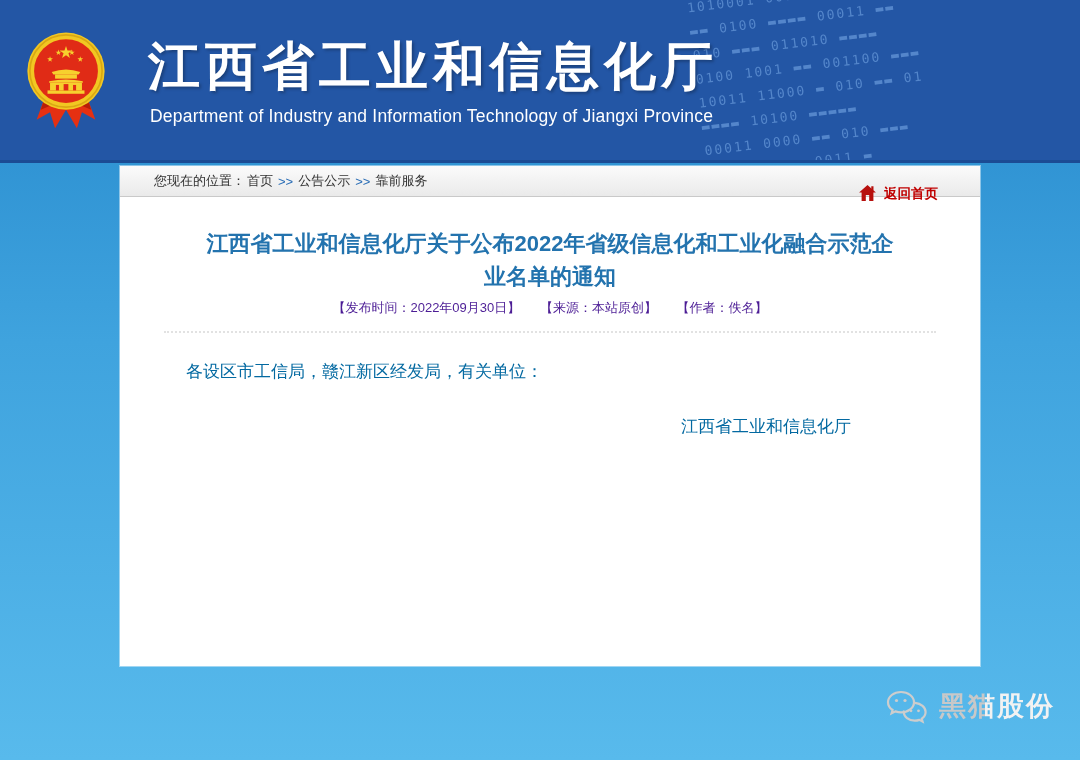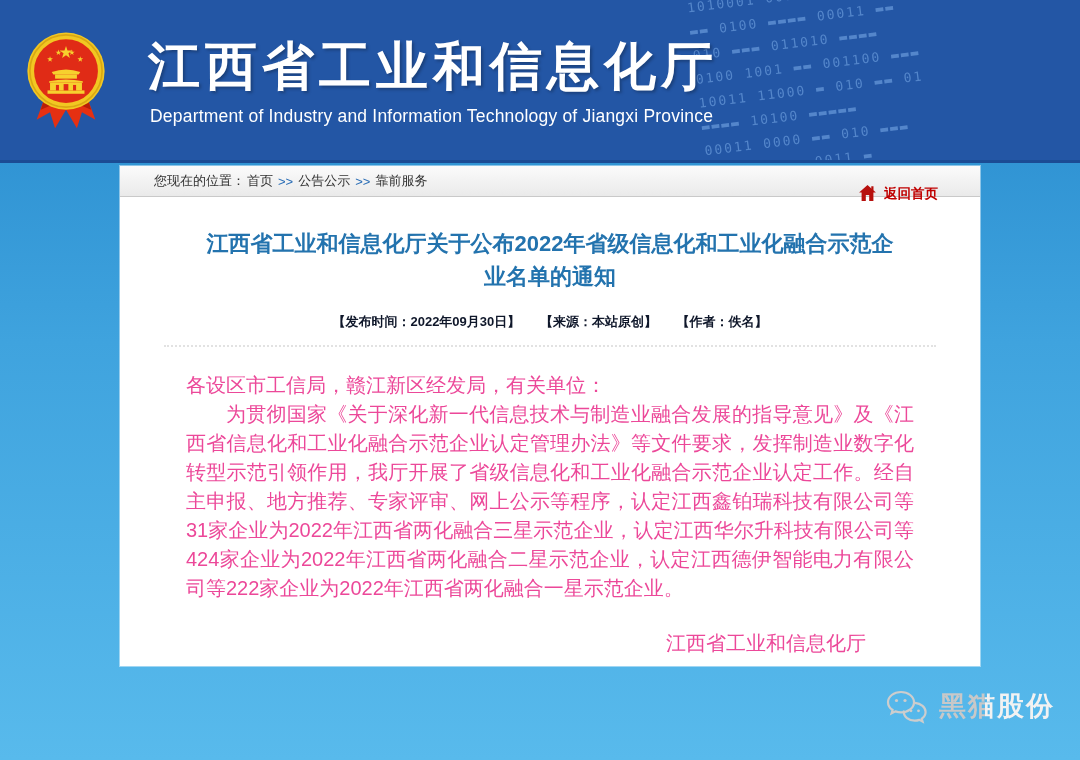--- a/index.html
+++ b/index.html
@@ -29,26 +29,26 @@
     padding:0 42px 0 34px; font-size:13px; color:#333; }
   .crumb-left { display:flex; align-items:center; gap:2px; }
   .crumb-left a { color:#333; text-decoration:none; cursor:pointer; }
   .crumb-sep { color:#2a6db5; margin:0 3px; }
   .crumb-right { margin-left:auto; display:flex; align-items:center; gap:8px;margin-top:26px; }
   .crumb-right a { color:#c00000; font-weight:bold; text-decoration:none; font-size:13.5px; cursor:pointer; }
 
   .article { padding:30px 66px 11px; }
   .a-title { margin:0 14px; text-align:center; color:#2373ae; font-weight:bold;
     font-size:22px; line-height:33px; }
-  .a-meta { margin-top:20px; text-align:center; font-size:13px; font-weight:bold;
-    color:#0f172a; }
+  .a-meta { margin-top:6px; text-align:center; font-size:13px; font-weight:normal;
+    color:#4c1d95; }
   .a-meta span { margin:0 8px; }
   .a-divider { border-bottom:2px dotted #e2e2e2; margin:14px -22px 0; }
 
-  .a-body { margin-top:24px; font-size:20px; line-height:29px; color:#ec4899; }
+  .a-body { margin-top:24px; font-size:17px; line-height:29px; color:#0369a1; }
   .a-body p { margin:0; text-align:justify; }
   .indent { text-indent:2em; }
   .attach { margin-top:14px; text-indent:2em; }
   .sig-block { margin-top:26px; margin-left:444px; width:272px; text-align:center;
     line-height:29px; }
 
   
   .watermark { position:absolute; left:884px; top:688px; display:flex; align-items:flex-start;
     gap:9px; }
   .wm-text { font-size:27px; font-weight:bold; letter-spacing:2px;
@@ -140,21 +140,20 @@
     <div class="a-meta">
       <span>【发布时间：2022年09月30日】</span>
       <span>【来源：本站原创】</span>
       <span>【作者：佚名】</span>
     </div>
 
     <div class="a-divider"></div>
 
     <div class="a-body">
       <p>各设区市工信局，赣江新区经发局，有关单位：</p>
-      <p class="indent">为贯彻国家《关于深化新一代信息技术与制造业融合发展的指导意见》及《江西省信息化和工业化融合示范企业认定管理办法》等文件要求，发挥制造业数字化转型示范引领作用，我厅开展了省级信息化和工业化融合示范企业认定工作。经自主申报、地方推荐、专家评审、网上公示等程序，认定江西鑫铂瑞科技有限公司等31家企业为2022年江西省两化融合三星示范企业，认定江西华尔升科技有限公司等424家企业为2022年江西省两化融合二星示范企业，认定江西德伊智能电力有限公司等222家企业为2022年江西省两化融合一星示范企业。</p>
 
 
       <div class="sig-block">
         <div>江西省工业和信息化厅</div>
 
       </div>
 
     </div>
   </div>
 </div>

